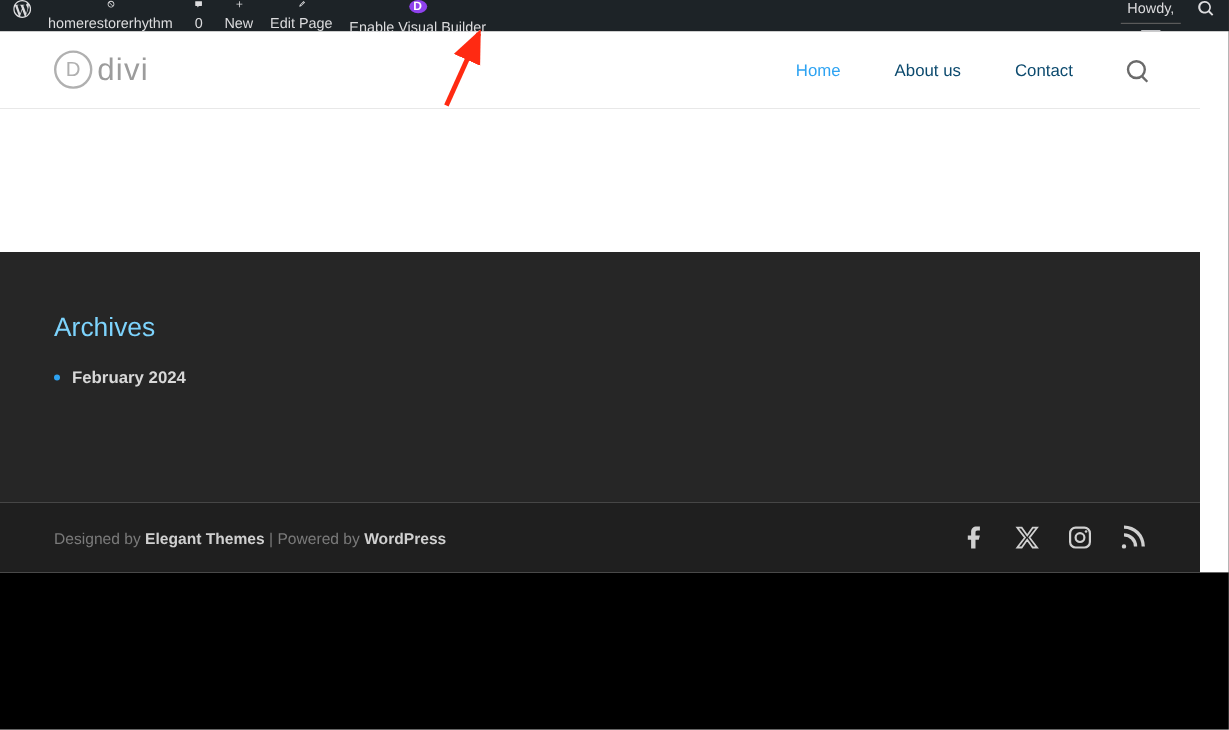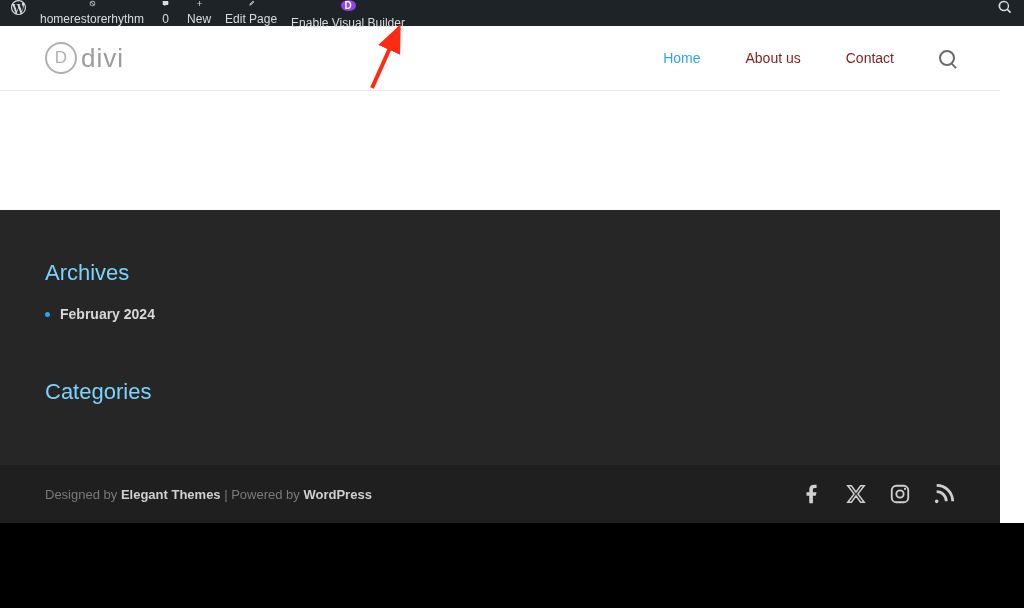--- a/index.html
+++ b/index.html
@@ -54,21 +54,21 @@
     max-width: 1000px;
   }
   .logo { display: flex; align-items: center; gap: 4px; }
   .logo-circle {
     width: 32px; height: 32px; border: 2px solid #b0b0b0; border-radius: 50%;
     display: flex; align-items: center; justify-content: center;
     color: #b0b0b0; font-size: 17px; font-weight: 400;
   }
   .logo-text { color: #9c9c9c; font-size: 26px; font-weight: 400; letter-spacing: 1px; }
   .main-nav { display: flex; align-items: center; gap: 45px; }
-  .nav-link { color: #7f1d1d; font-size: 14px; text-decoration: none; cursor: pointer; }
+  .nav-link { color: #0c4a6e; font-size: 14px; text-decoration: none; cursor: pointer; }
   .nav-link.active { color: #2ea3f2; }
   .search-circle {
     width: 16px; height: 16px; border: 2px solid #6a6a6a; border-radius: 50%;
     position: relative; cursor: pointer;
   }
   .search-circle::after {
     content: ""; position: absolute; width: 6px; height: 2px; background: #6a6a6a;
     bottom: -3px; right: -4px; transform: rotate(45deg);
   }
   
@@ -138,20 +138,25 @@
           <path d="M14.3 2.3l3.4 3.4-9.4 9.4-4.3.9.9-4.3 9.4-9.4zm0 2.8l-7 7 .7.7 7-7-.7-.7z"></path>
         </svg>
       <span>Edit Page</span>
     </div>
     <div class="admin-item">
       <span class="divi-dot">D</span>
       <span>Enable Visual Builder</span>
     </div>
   </div>
   <div class="admin-right">
+    <div class="admin-item">
+      <span>Howdy,</span>
+      <span class="howdy-name"></span>
+      <span class="howdy-avatar"></span>
+    </div>
     <div class="admin-item">
       <svg viewBox="0 0 20 20">
           <path d="M8 3a5 5 0 100 10 5 5 0 000-10zm5.5 9l4 4-1.5 1.5-4-4A7 7 0 118 1a7 7 0 015.5 11z"></path>
         </svg>
     </div>
   </div>
 </div>
 
 <div class="site-area">
   <div class="site-header">
@@ -174,21 +179,20 @@
     <div class="widget">
       <h3 class="widget-title">Archives</h3>
       <ul class="widget-list">
         <li>
             <span class="bullet"></span>
             <span>February 2024</span>
           </li>
       </ul>
     </div>
     <div class="widget">
-      <h3 class="widget-title">Categories</h3>
     </div>
   </div>
 
   <div class="footer-bottom">
     <div class="footer-credits">
       <span>Designed by </span><span class="bright">Elegant Themes</span><span> | Powered by </span><span class="bright">WordPress</span>
     </div>
     <div class="social-icons">
       <svg viewBox="0 0 24 24">
           <path d="M13 22v-8h3l1-4h-4V7.5c0-1.2.3-2 2-2h2V2h-3c-3 0-5 1.8-5 5v3H6v4h3v8h4z"></path>

